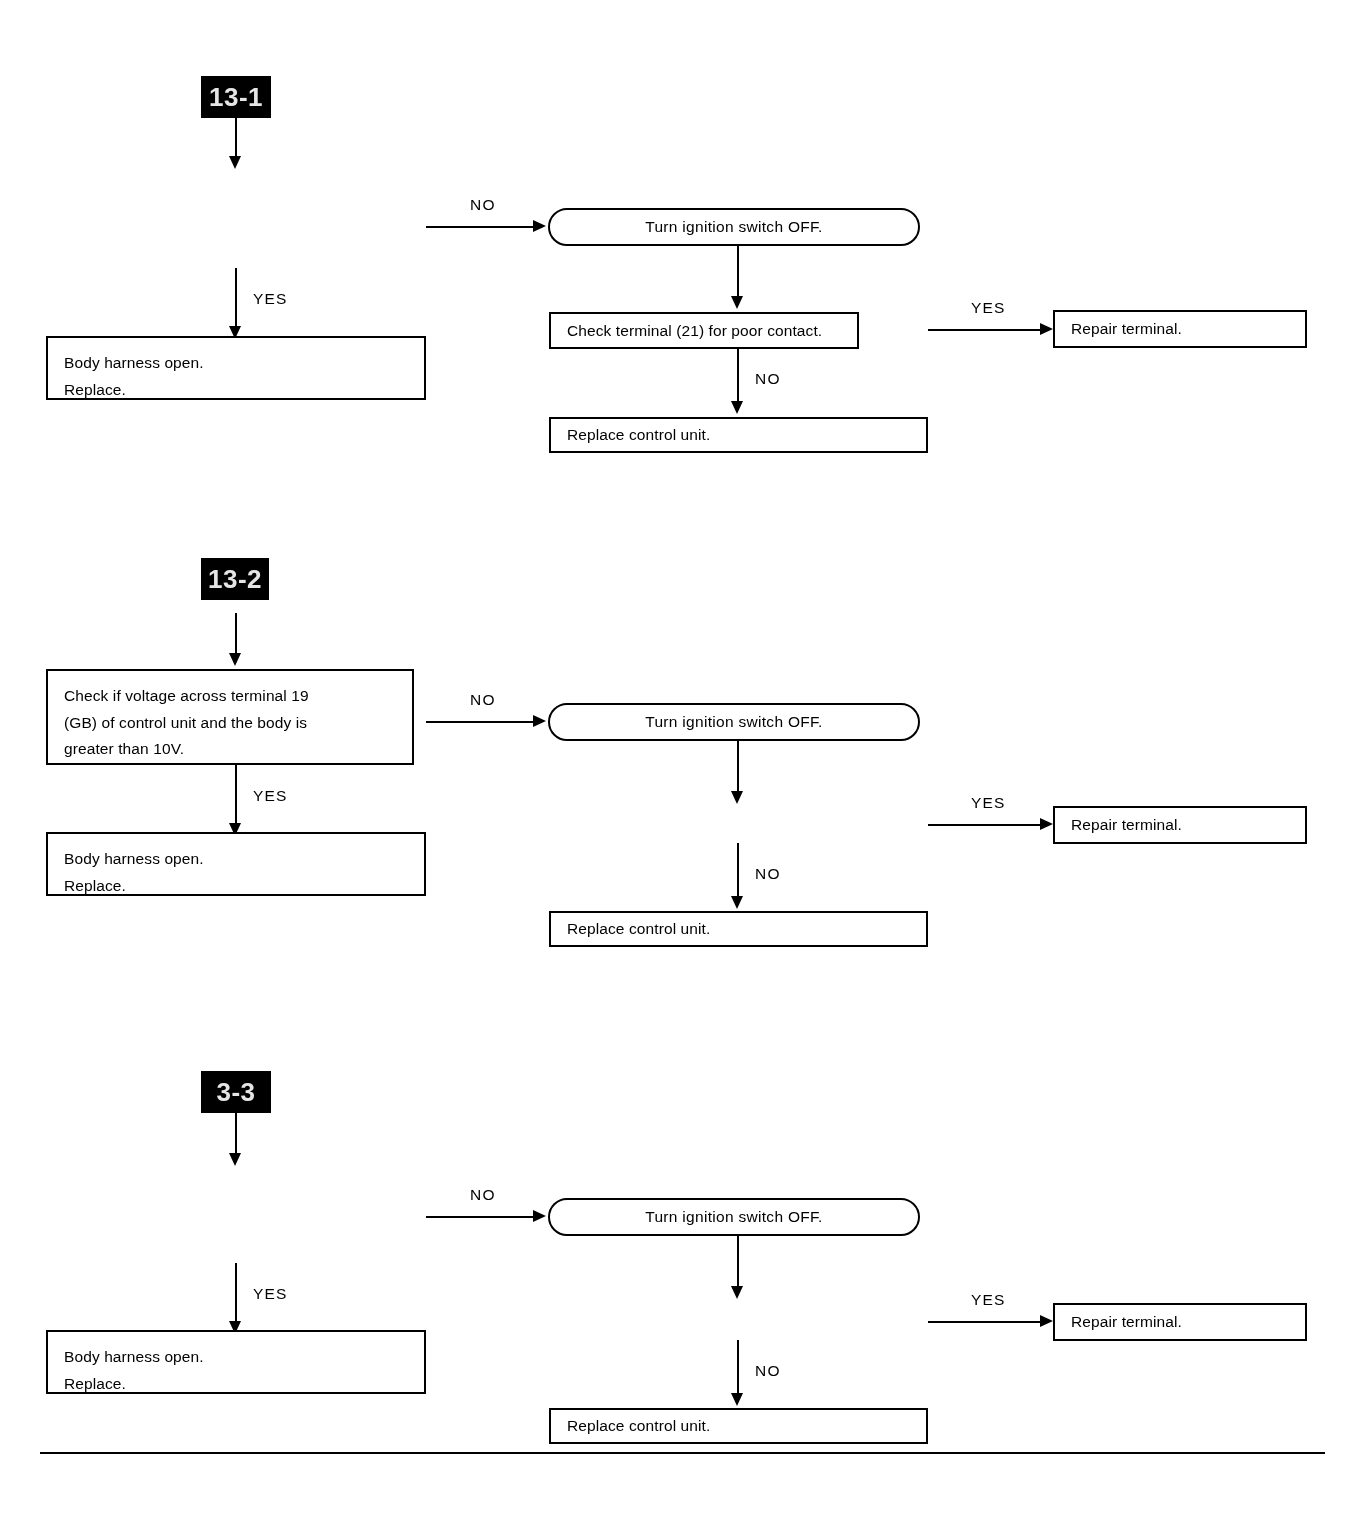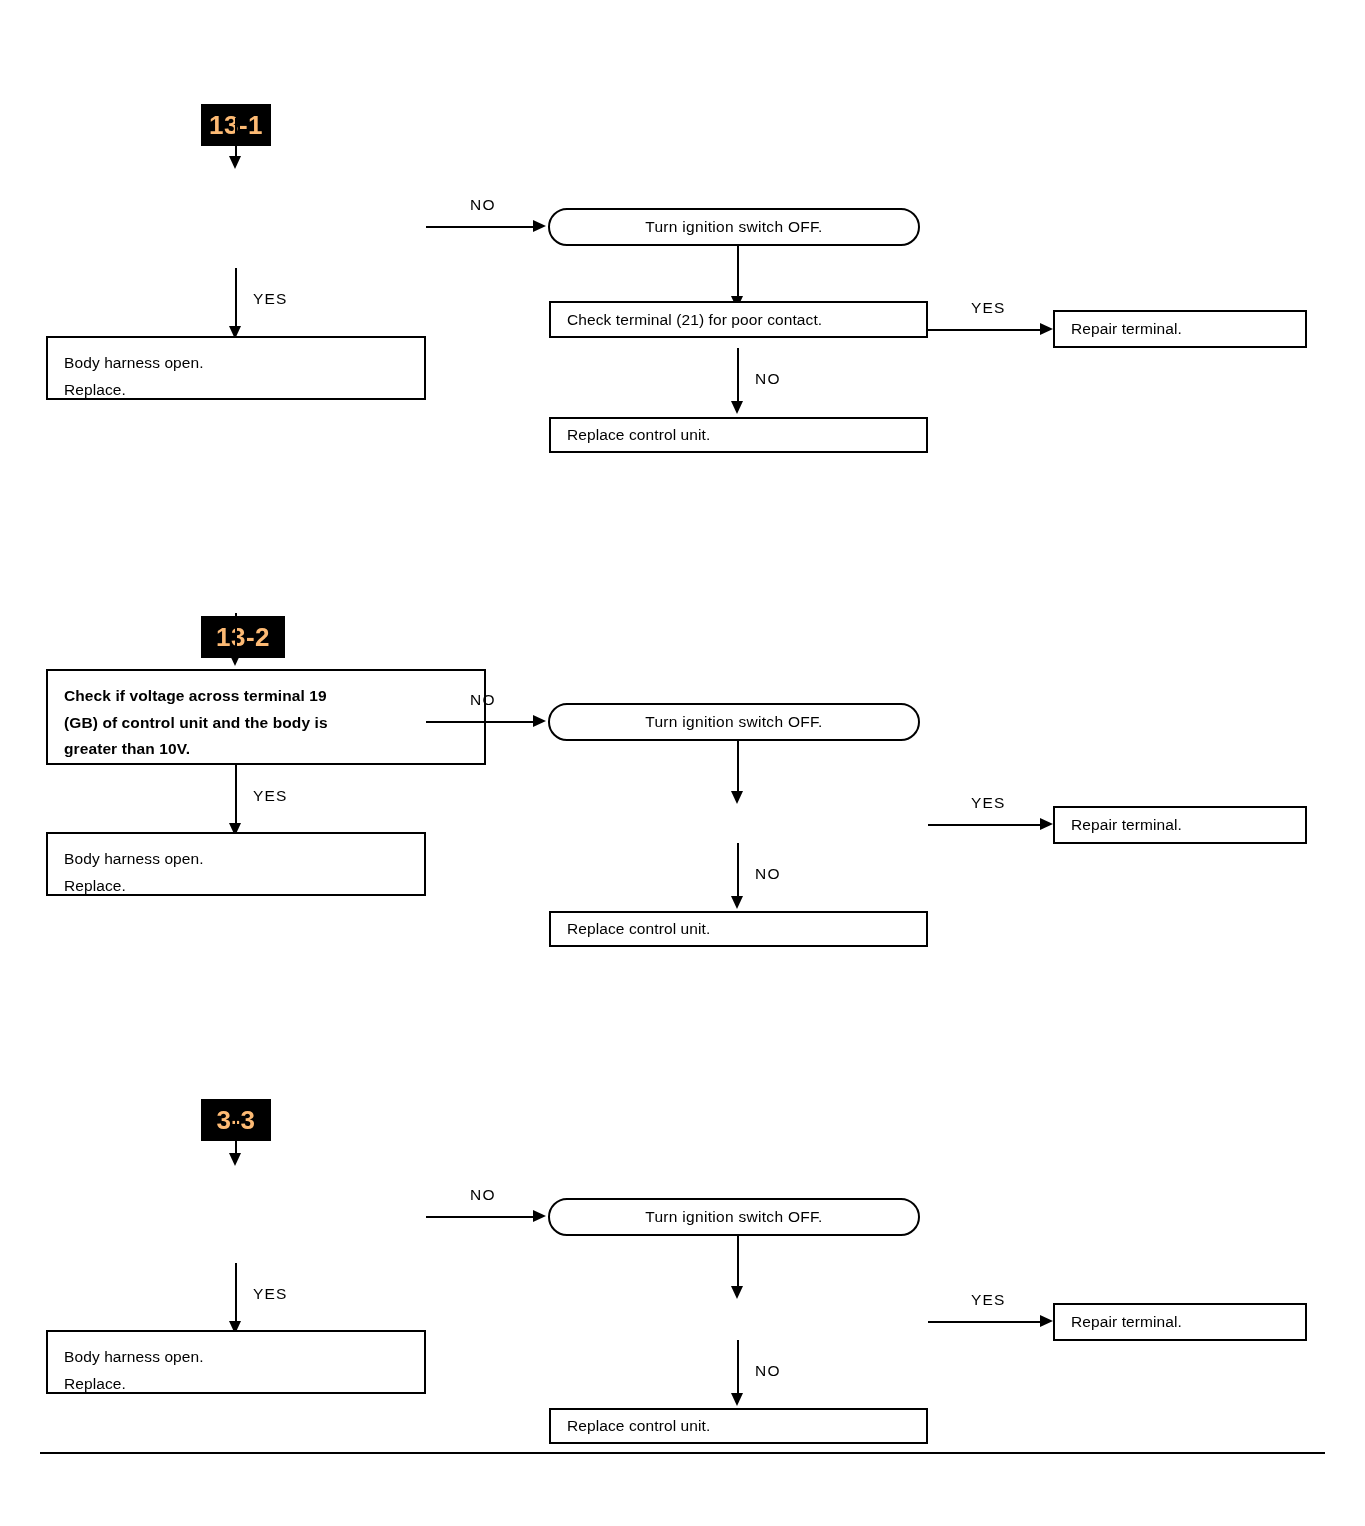--- a/index.html
+++ b/index.html
@@ -16,29 +16,28 @@
     width: 1365px;
     height: 1526px;
     background: #ffffff;
     overflow: hidden;
   }
 
   
   .chip {
     position: absolute;
     background: #000000;
-    color: #fdba74;
+    color: #e5e5e5;
     font-weight: bold;
     font-size: 26px;
     letter-spacing: 0.5px;
     display: flex;
     align-items: center;
     justify-content: center;
     line-height: 1;
-    margin-top: 28px;
   }
 
   
   .box {
     position: absolute;
     border: 2px solid #000000;
     background: #ffffff;
     box-sizing: border-box;
   }
   .box .txt {
@@ -137,45 +136,45 @@
   <div class="arrow-right" style="left:533px; top:220px;"></div>
   <div class="blabel" style="left:470px; top:196px;">NO</div>
 
   <div class="stadium" style="left:548px; top:208px; width:372px; height:38px;">
     <span>Turn ignition switch OFF.</span>
   </div>
 
   <div class="vline" style="left:737px; top:246px; height:52px;"></div>
   <div class="arrow-down" style="left:731px; top:296px;"></div>
 
-  <div class="box" style="left:549px; top:301px; width:379px; height:37px;text-decoration:underline;">
+  <div class="box" style="left:549px; top:312px; width:310px; height:37px;text-decoration:underline;">
     <span class="txt">Check terminal (21) for poor contact.</span>
   </div>
 
   <div class="hline" style="left:928px; top:329px; width:115px;"></div>
   <div class="arrow-right" style="left:1040px; top:323px;"></div>
   <div class="blabel" style="left:971px; top:299px;">YES</div>
 
   <div class="box" style="left:1053px; top:310px; width:254px; height:38px;">
     <span class="txt">Repair terminal.</span>
   </div>
 
   <div class="vline" style="left:737px; top:348px; height:55px;"></div>
   <div class="arrow-down" style="left:731px; top:401px;"></div>
   <div class="blabel" style="left:755px; top:370px;">NO</div>
 
   <div class="box" style="left:549px; top:417px; width:379px; height:36px;">
     <span class="txt">Replace control unit.</span>
   </div>
 
-  <div class="chip" style="left:201px; top:588px; width:84px; height:42px;text-align:right;">13-2</div>
+  <div class="chip" style="left:201px; top:558px; width:68px; height:42px;text-align:right;">13-2</div>
   <div class="vline" style="left:235px; top:613px; height:42px;"></div>
   <div class="arrow-down" style="left:229px; top:653px;"></div>
 
-  <div class="box topalign" style="left:46px; top:669px; width:440px; height:96px;font-weight:bold;">
+  <div class="box topalign" style="left:46px; top:669px; width:368px; height:96px;">
     <span class="txt">Check if voltage across terminal 19
 (GB) of control unit and the body is
 greater than 10V.</span>
   </div>
 
   <div class="vline" style="left:235px; top:765px; height:62px;"></div>
   <div class="arrow-down" style="left:229px; top:823px;"></div>
   <div class="blabel" style="left:253px; top:787px;">YES</div>
 
   <div class="box topalign" style="left:46px; top:832px; width:380px; height:64px;">

